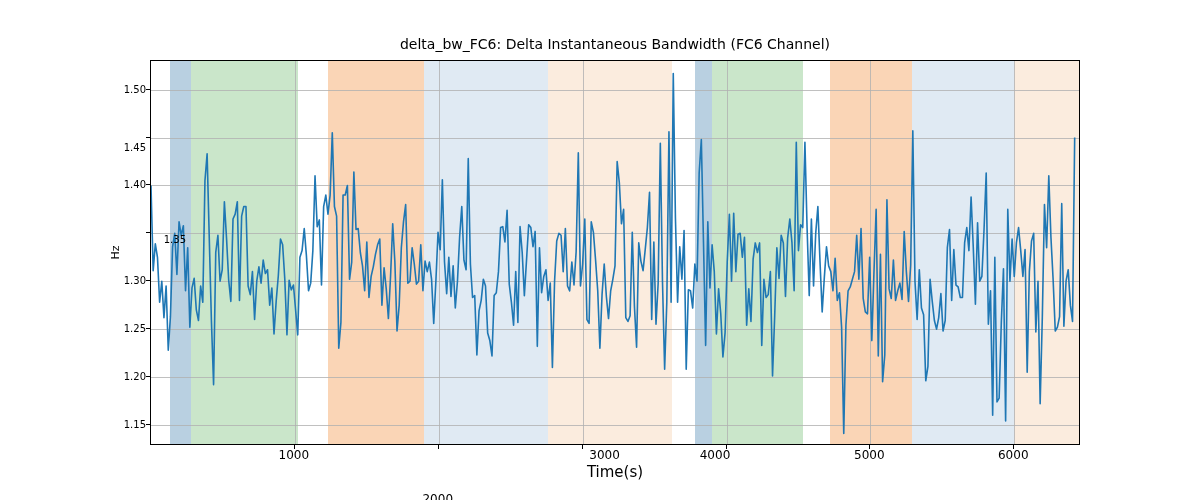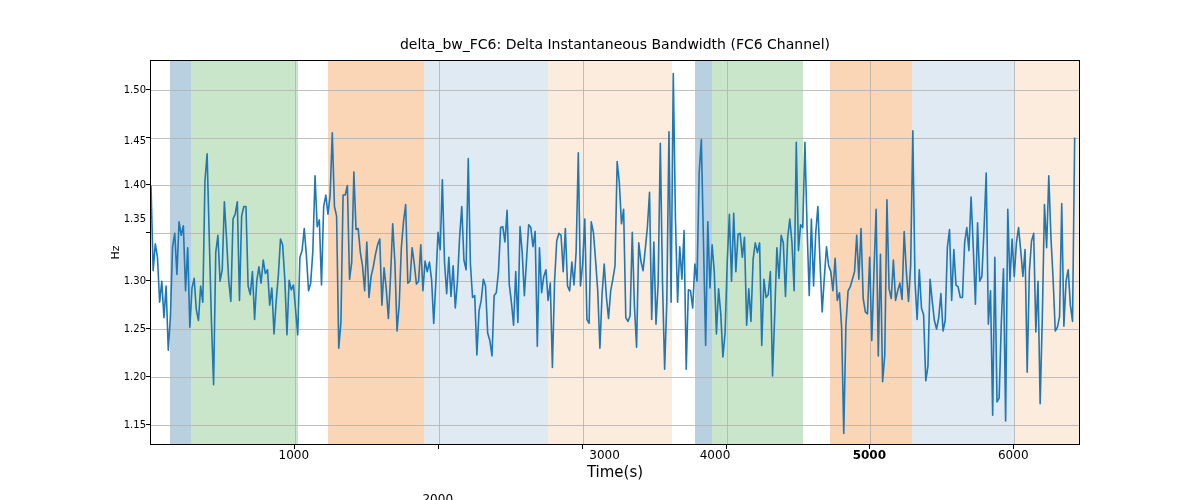--- a/index.html
+++ b/index.html
@@ -163,33 +163,33 @@
   <div class="xlabel">Time(s)</div>
 
 <div class="xtick" style="left: 293.876px;">1000</div>
     <div class="tickmark-x" style="left: 293.876px;"></div>
     <div class="xtick" style="left: 437.752px; margin-top: 44px;">2000</div>
     <div class="tickmark-x" style="left: 437.752px;"></div>
     <div class="xtick" style="left: 581.628px; margin-left: 23px;">3000</div>
     <div class="tickmark-x" style="left: 581.628px;"></div>
     <div class="xtick" style="left: 715px;">4000</div>
     <div class="tickmark-x" style="left: 725.504px;"></div>
-    <div class="xtick" style="left: 869.38px; font-weight: bold;">5000</div>
+    <div class="xtick" style="left: 869.38px;">5000</div>
     <div class="tickmark-x" style="left: 869.38px;"></div>
     <div class="xtick" style="left: 1013.26px;">6000</div>
     <div class="tickmark-x" style="left: 1013.26px;"></div>
     <div class="ytick" style="top: 423.85px;">1.15</div>
     <div class="tickmark-y" style="top: 423.85px;"></div>
     <div class="ytick" style="top: 375.975px;">1.20</div>
     <div class="tickmark-y" style="top: 375.975px;"></div>
     <div class="ytick" style="top: 328.1px;">1.25</div>
     <div class="tickmark-y" style="top: 328.1px;"></div>
     <div class="ytick" style="top: 280.225px;">1.30</div>
     <div class="tickmark-y" style="top: 280.225px;"></div>
-    <div class="ytick" style="top: 218px;">1.35</div>
+    <div class="ytick" style="top: 239px; margin-left: 40px;">1.35</div>
     <div class="tickmark-y" style="top: 232.35px;"></div>
     <div class="ytick" style="top: 184.475px;">1.40</div>
     <div class="tickmark-y" style="top: 184.475px;"></div>
-    <div class="ytick" style="top: 140px;">1.45</div>
+    <div class="ytick" style="top: 147px;">1.45</div>
     <div class="tickmark-y" style="top: 136.6px;"></div>
     <div class="ytick" style="top: 88.725px;">1.50</div>
     <div class="tickmark-y" style="top: 88.725px;"></div>
   </div>
 
 </body></html>

